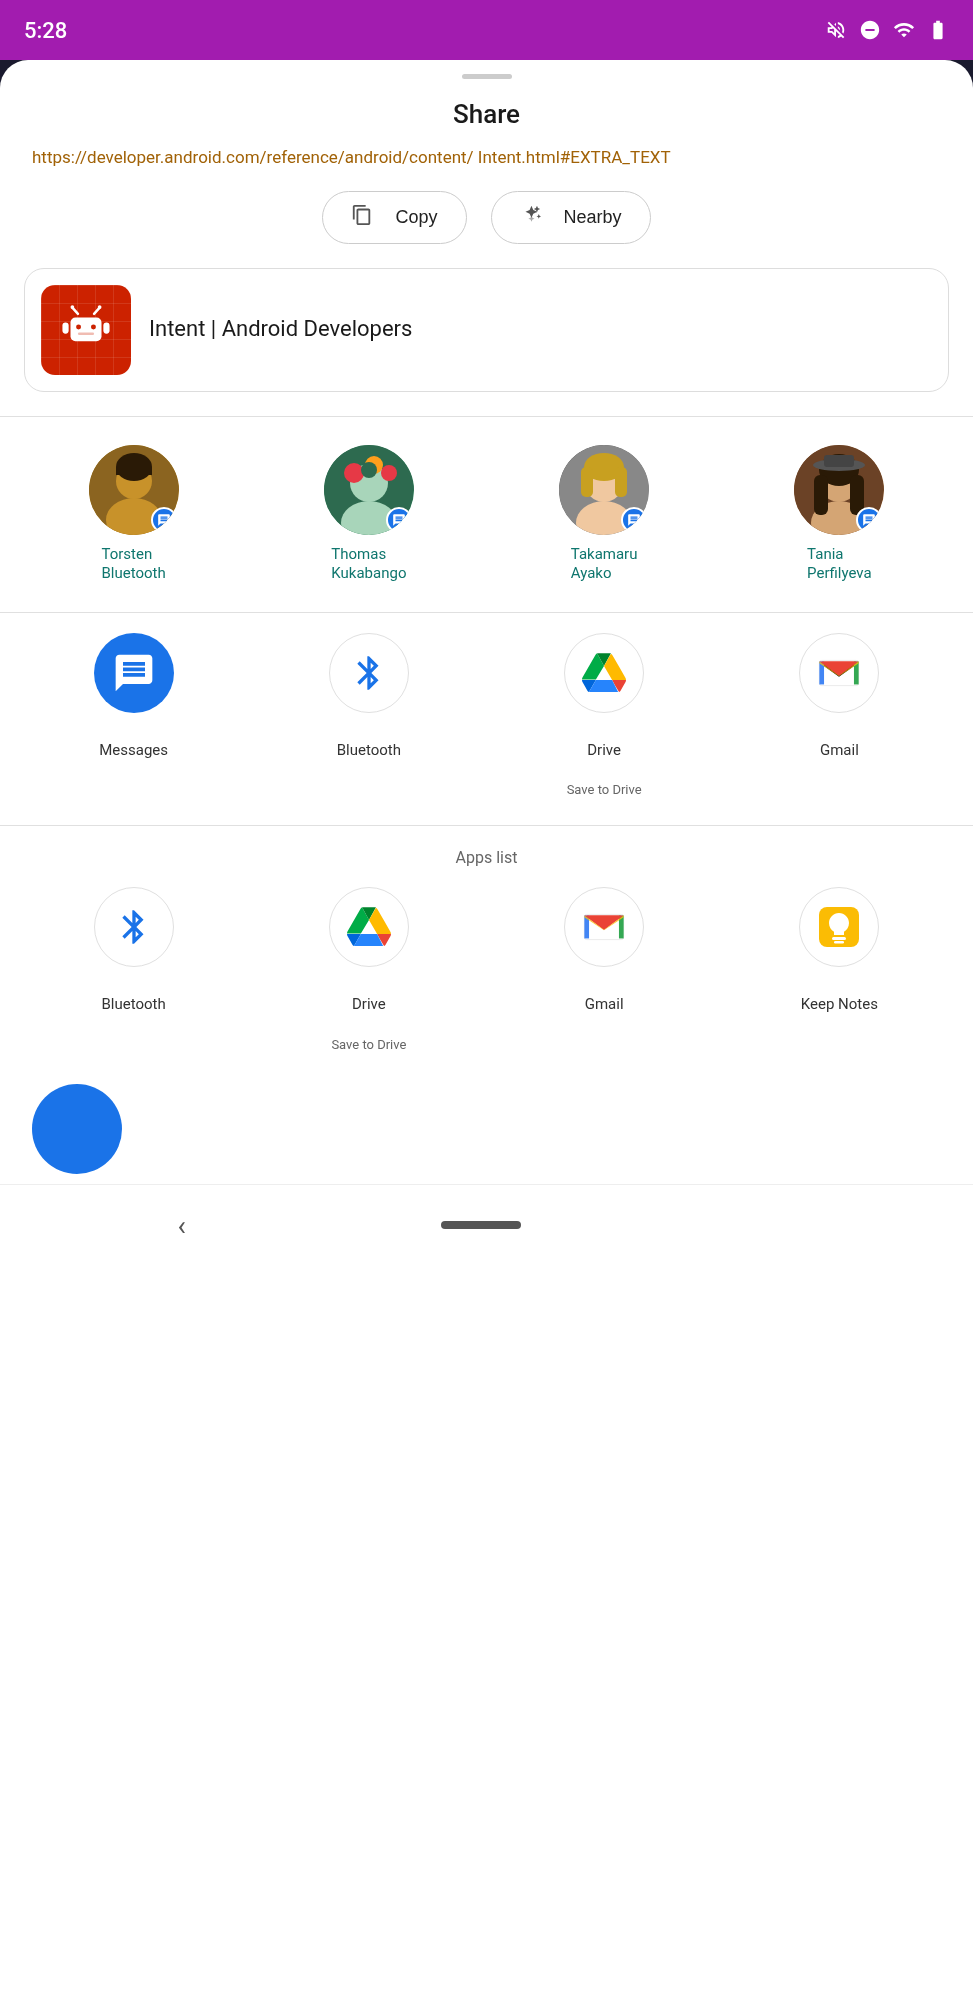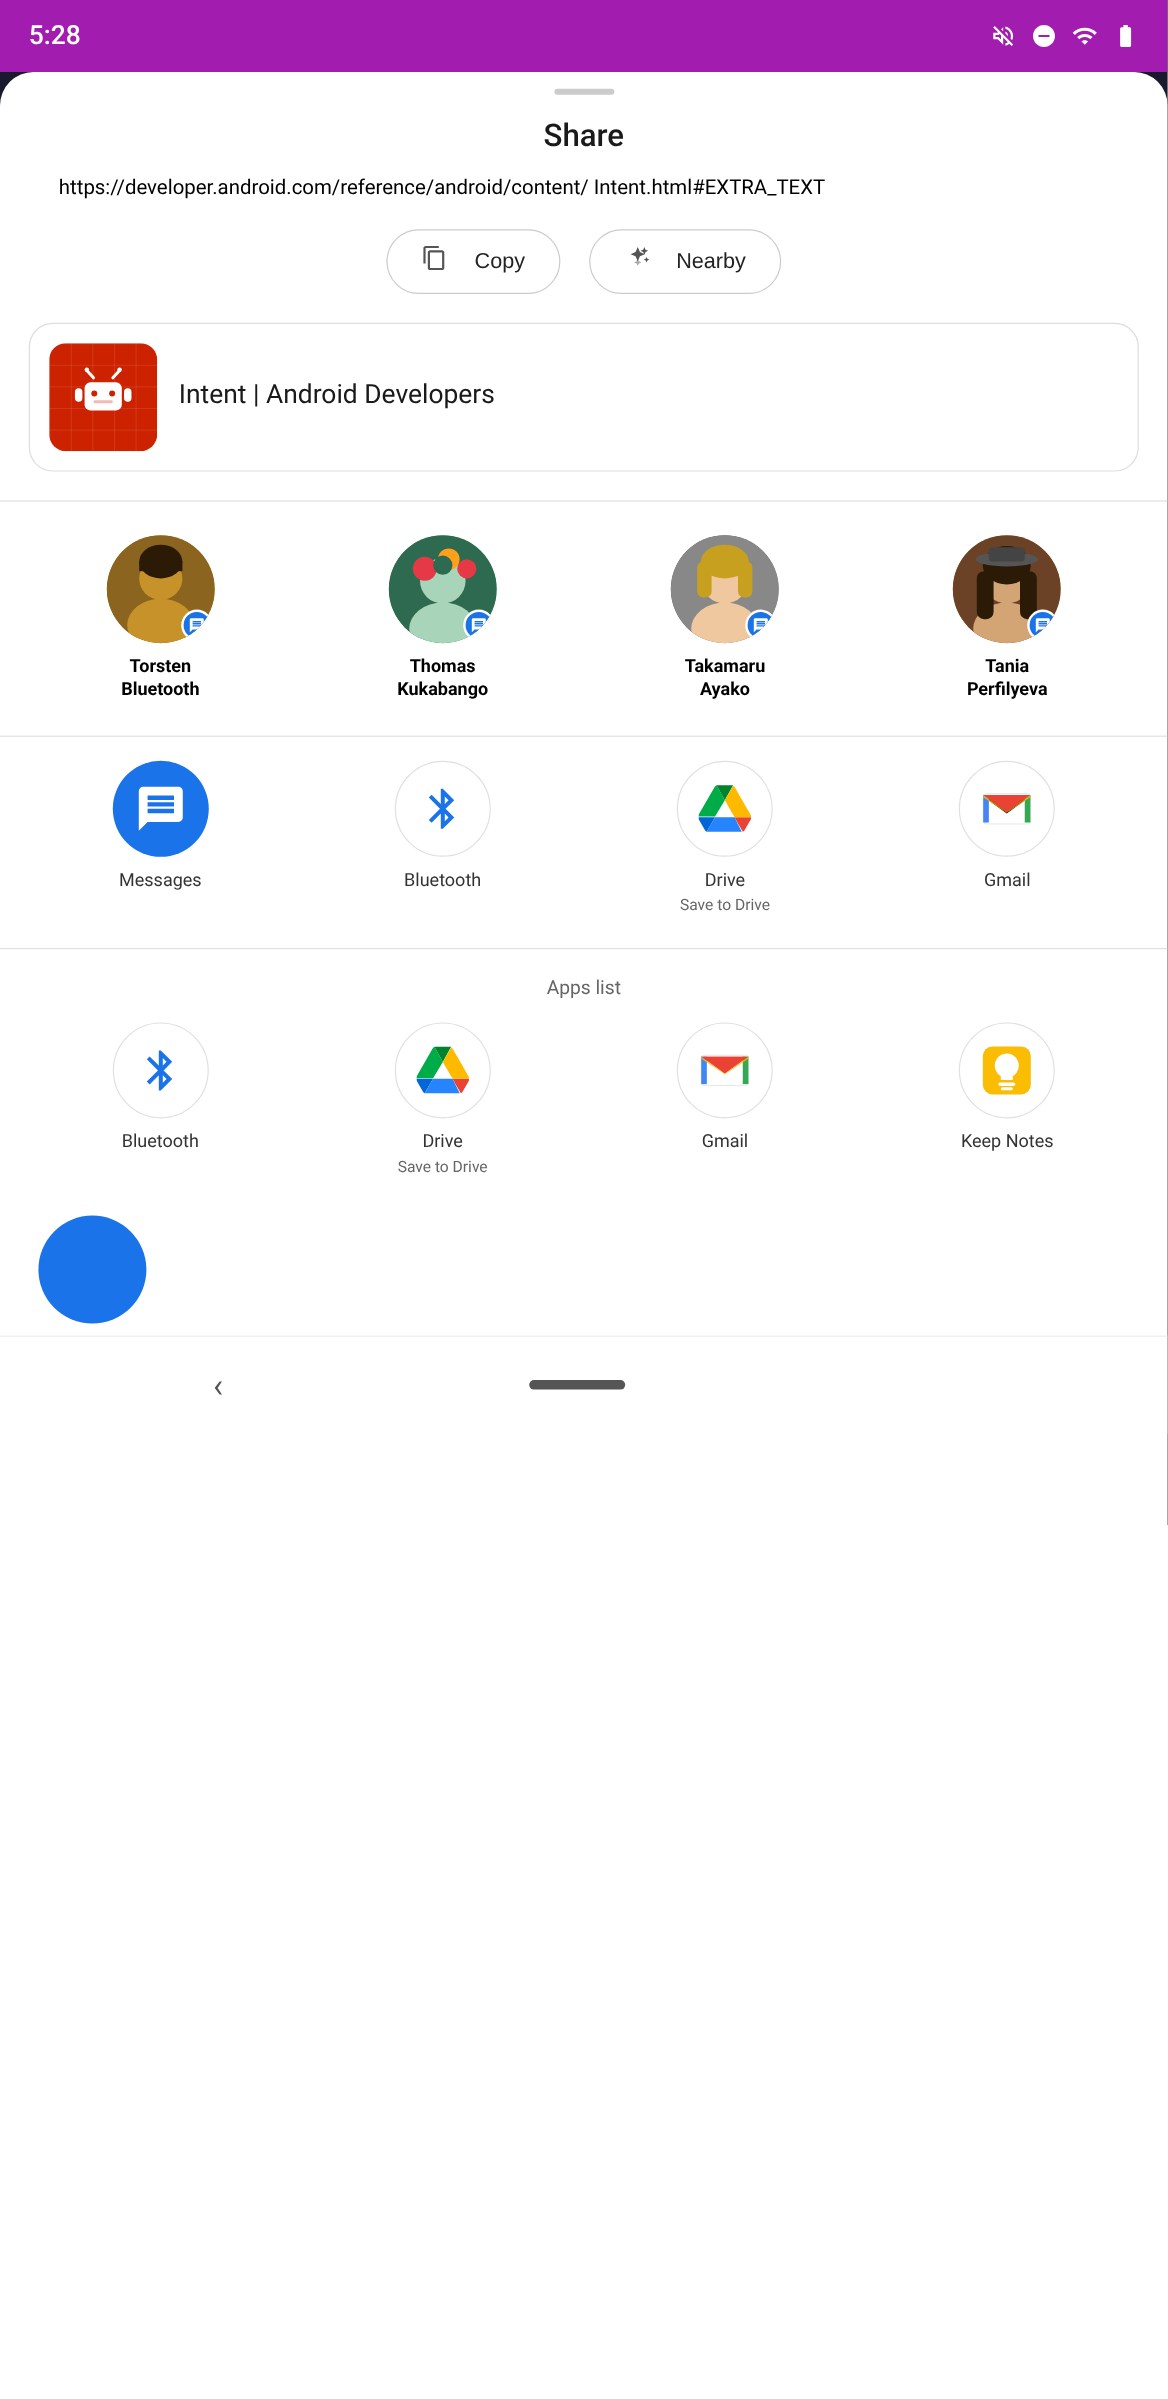--- a/index.html
+++ b/index.html
@@ -59,25 +59,24 @@
       text-align: center;
       font-size: 26px;
       font-weight: 500;
       color: #1a1a1a;
       padding: 10px 0 16px;
     }
 
     
     .share-url {
       font-size: 17px;
-      color: #000000;
+      color: #a16207;
       padding: 0 32px 20px;
       line-height: 1.5;
       word-break: break-all;
-      margin-left: 17px;
     }
 
     
     .action-buttons {
       display: flex;
       justify-content: center;
       gap: 24px;
       padding: 0 24px 24px;
     }
     .action-btn {
@@ -170,37 +169,36 @@
       justify-content: center;
       border: 2px solid white;
     }
     .contact-badge svg {
       width: 14px;
       height: 14px;
       fill: white;
     }
     .contact-name {
       font-size: 15px;
-      color: #000000;
-      text-align: center;
+      color: #0f766e;
+      text-align: left;
       line-height: 1.3;
-      font-weight: bold;
     }
 
     
     .apps-row {
       display: flex;
       padding: 16px 16px 24px;
       justify-content: space-around;
     }
     .app-item {
       display: flex;
       flex-direction: column;
       align-items: center;
-      gap: 10px;
+      gap: 28px;
       width: 120px;
       cursor: pointer;
     }
     .app-icon-circle {
       width: 80px;
       height: 80px;
       border-radius: 50%;
       display: flex;
       align-items: center;
       justify-content: center;

